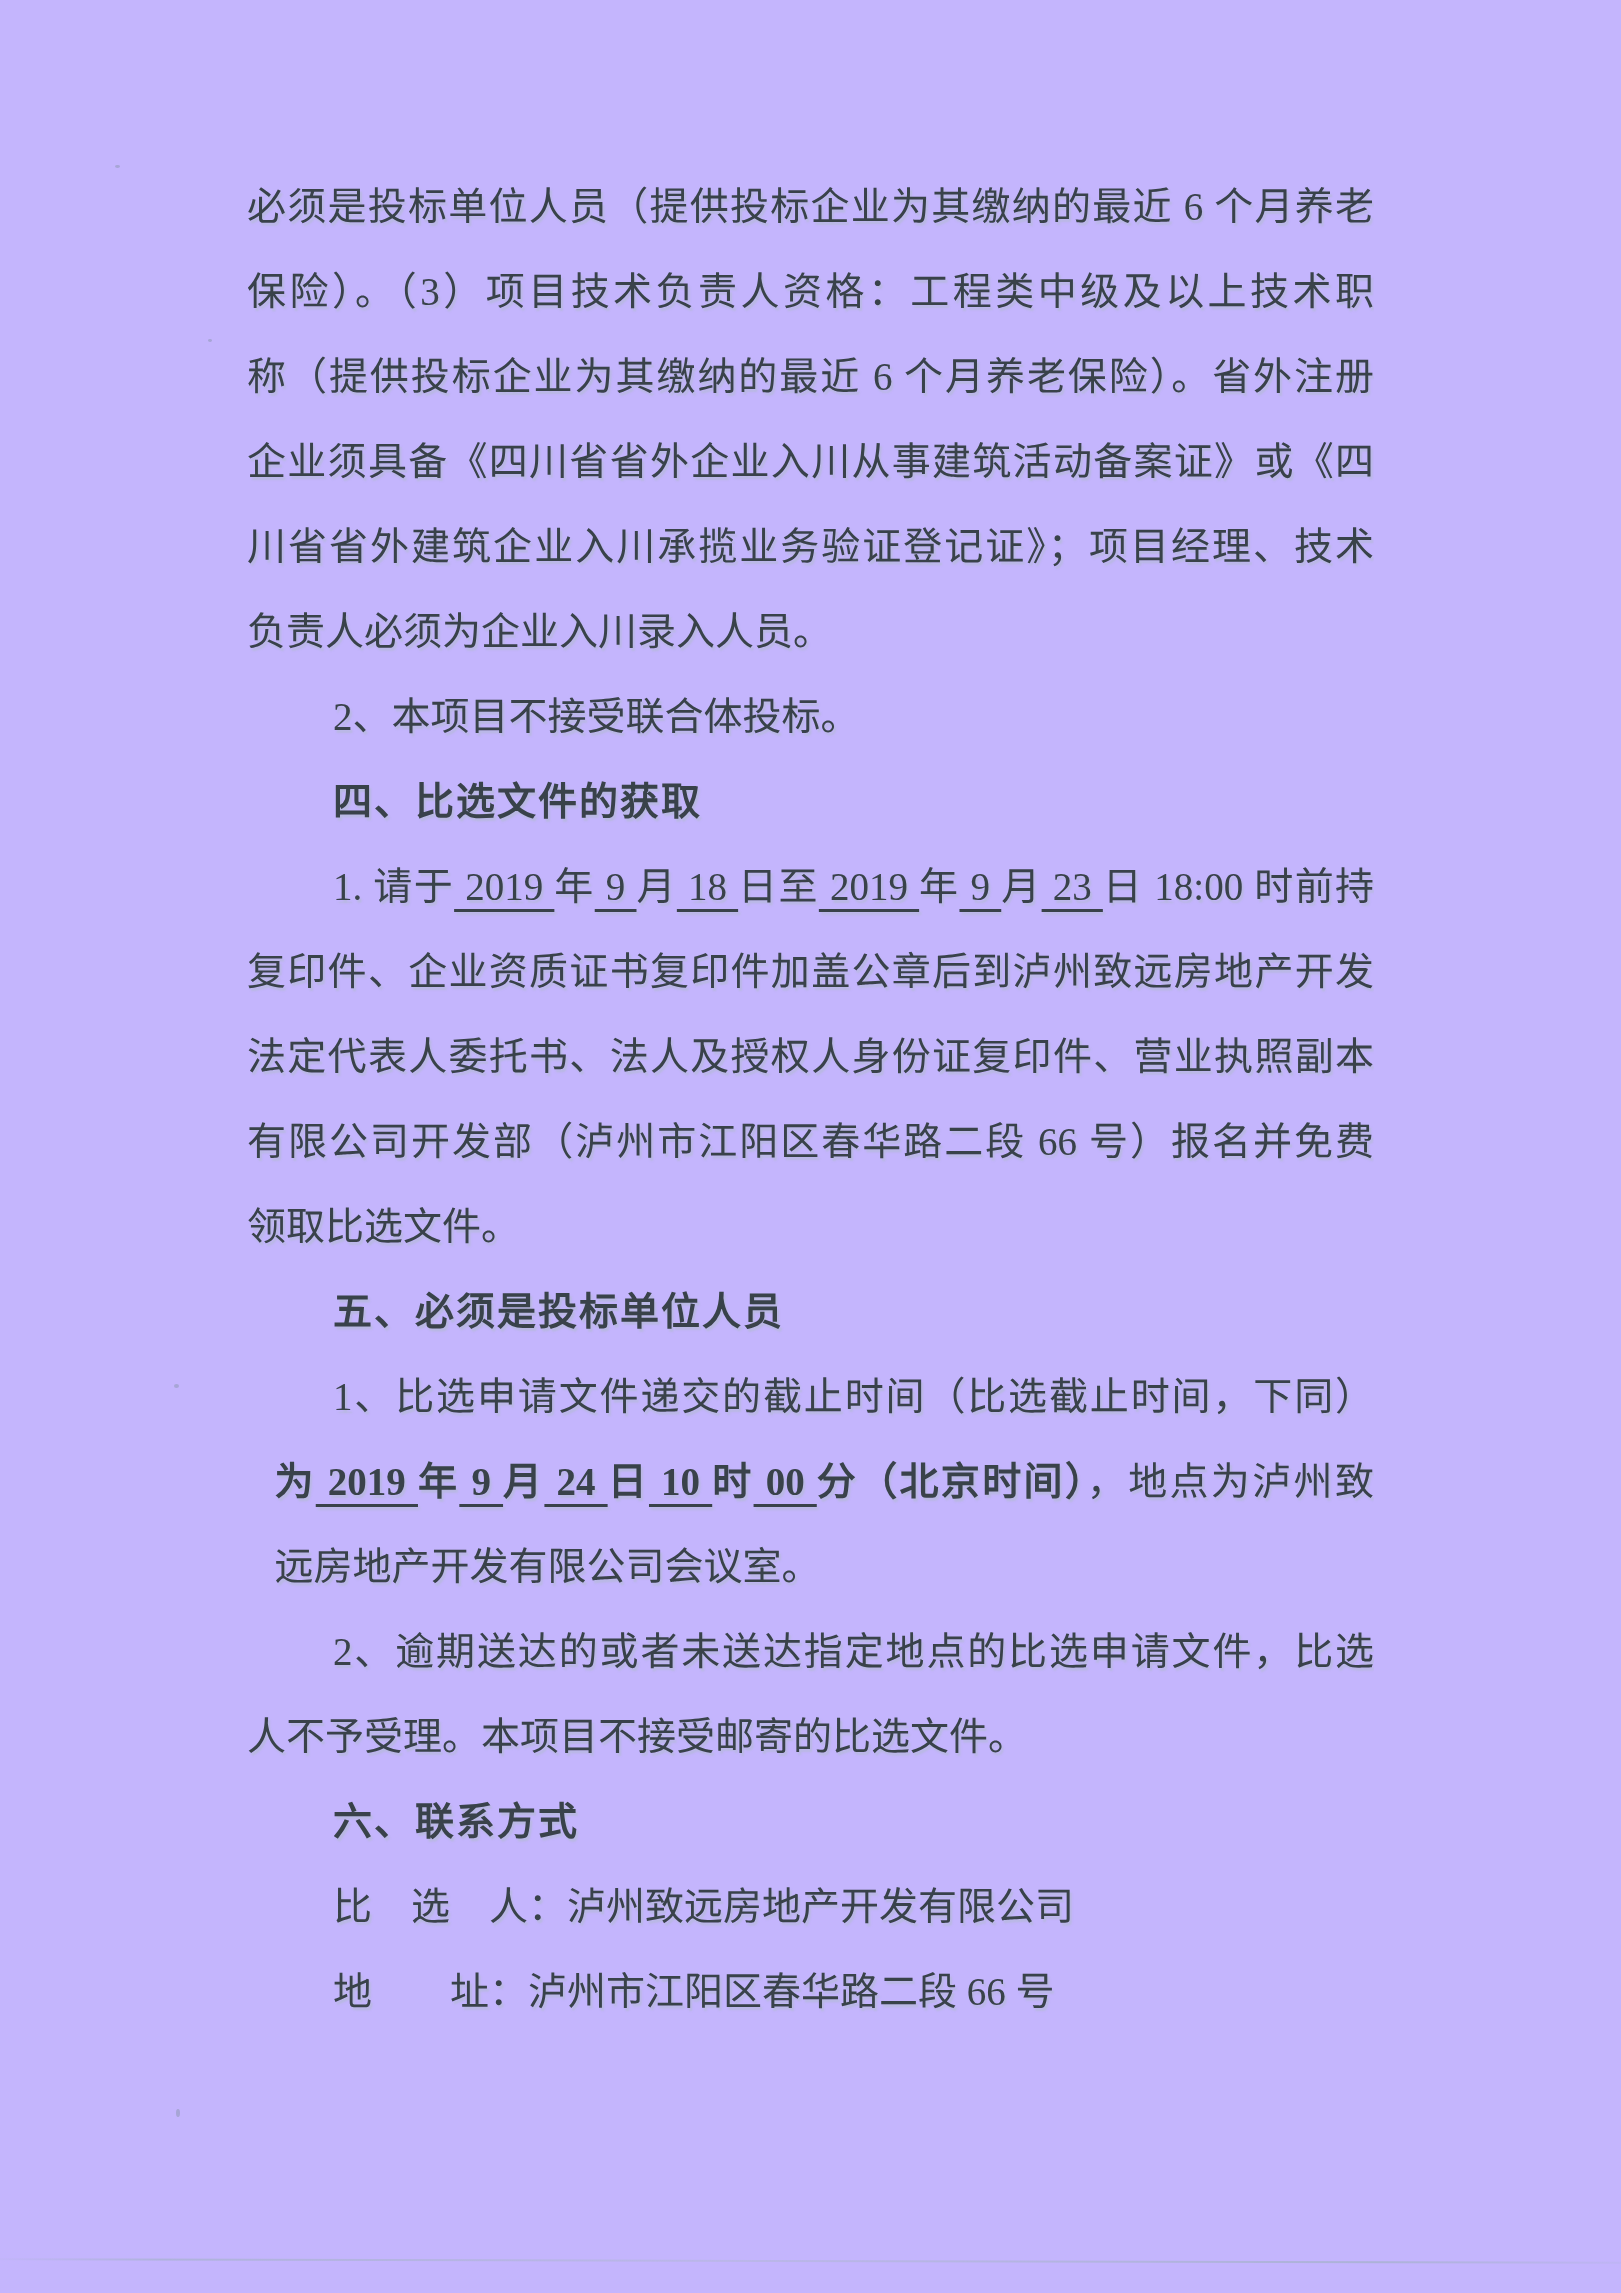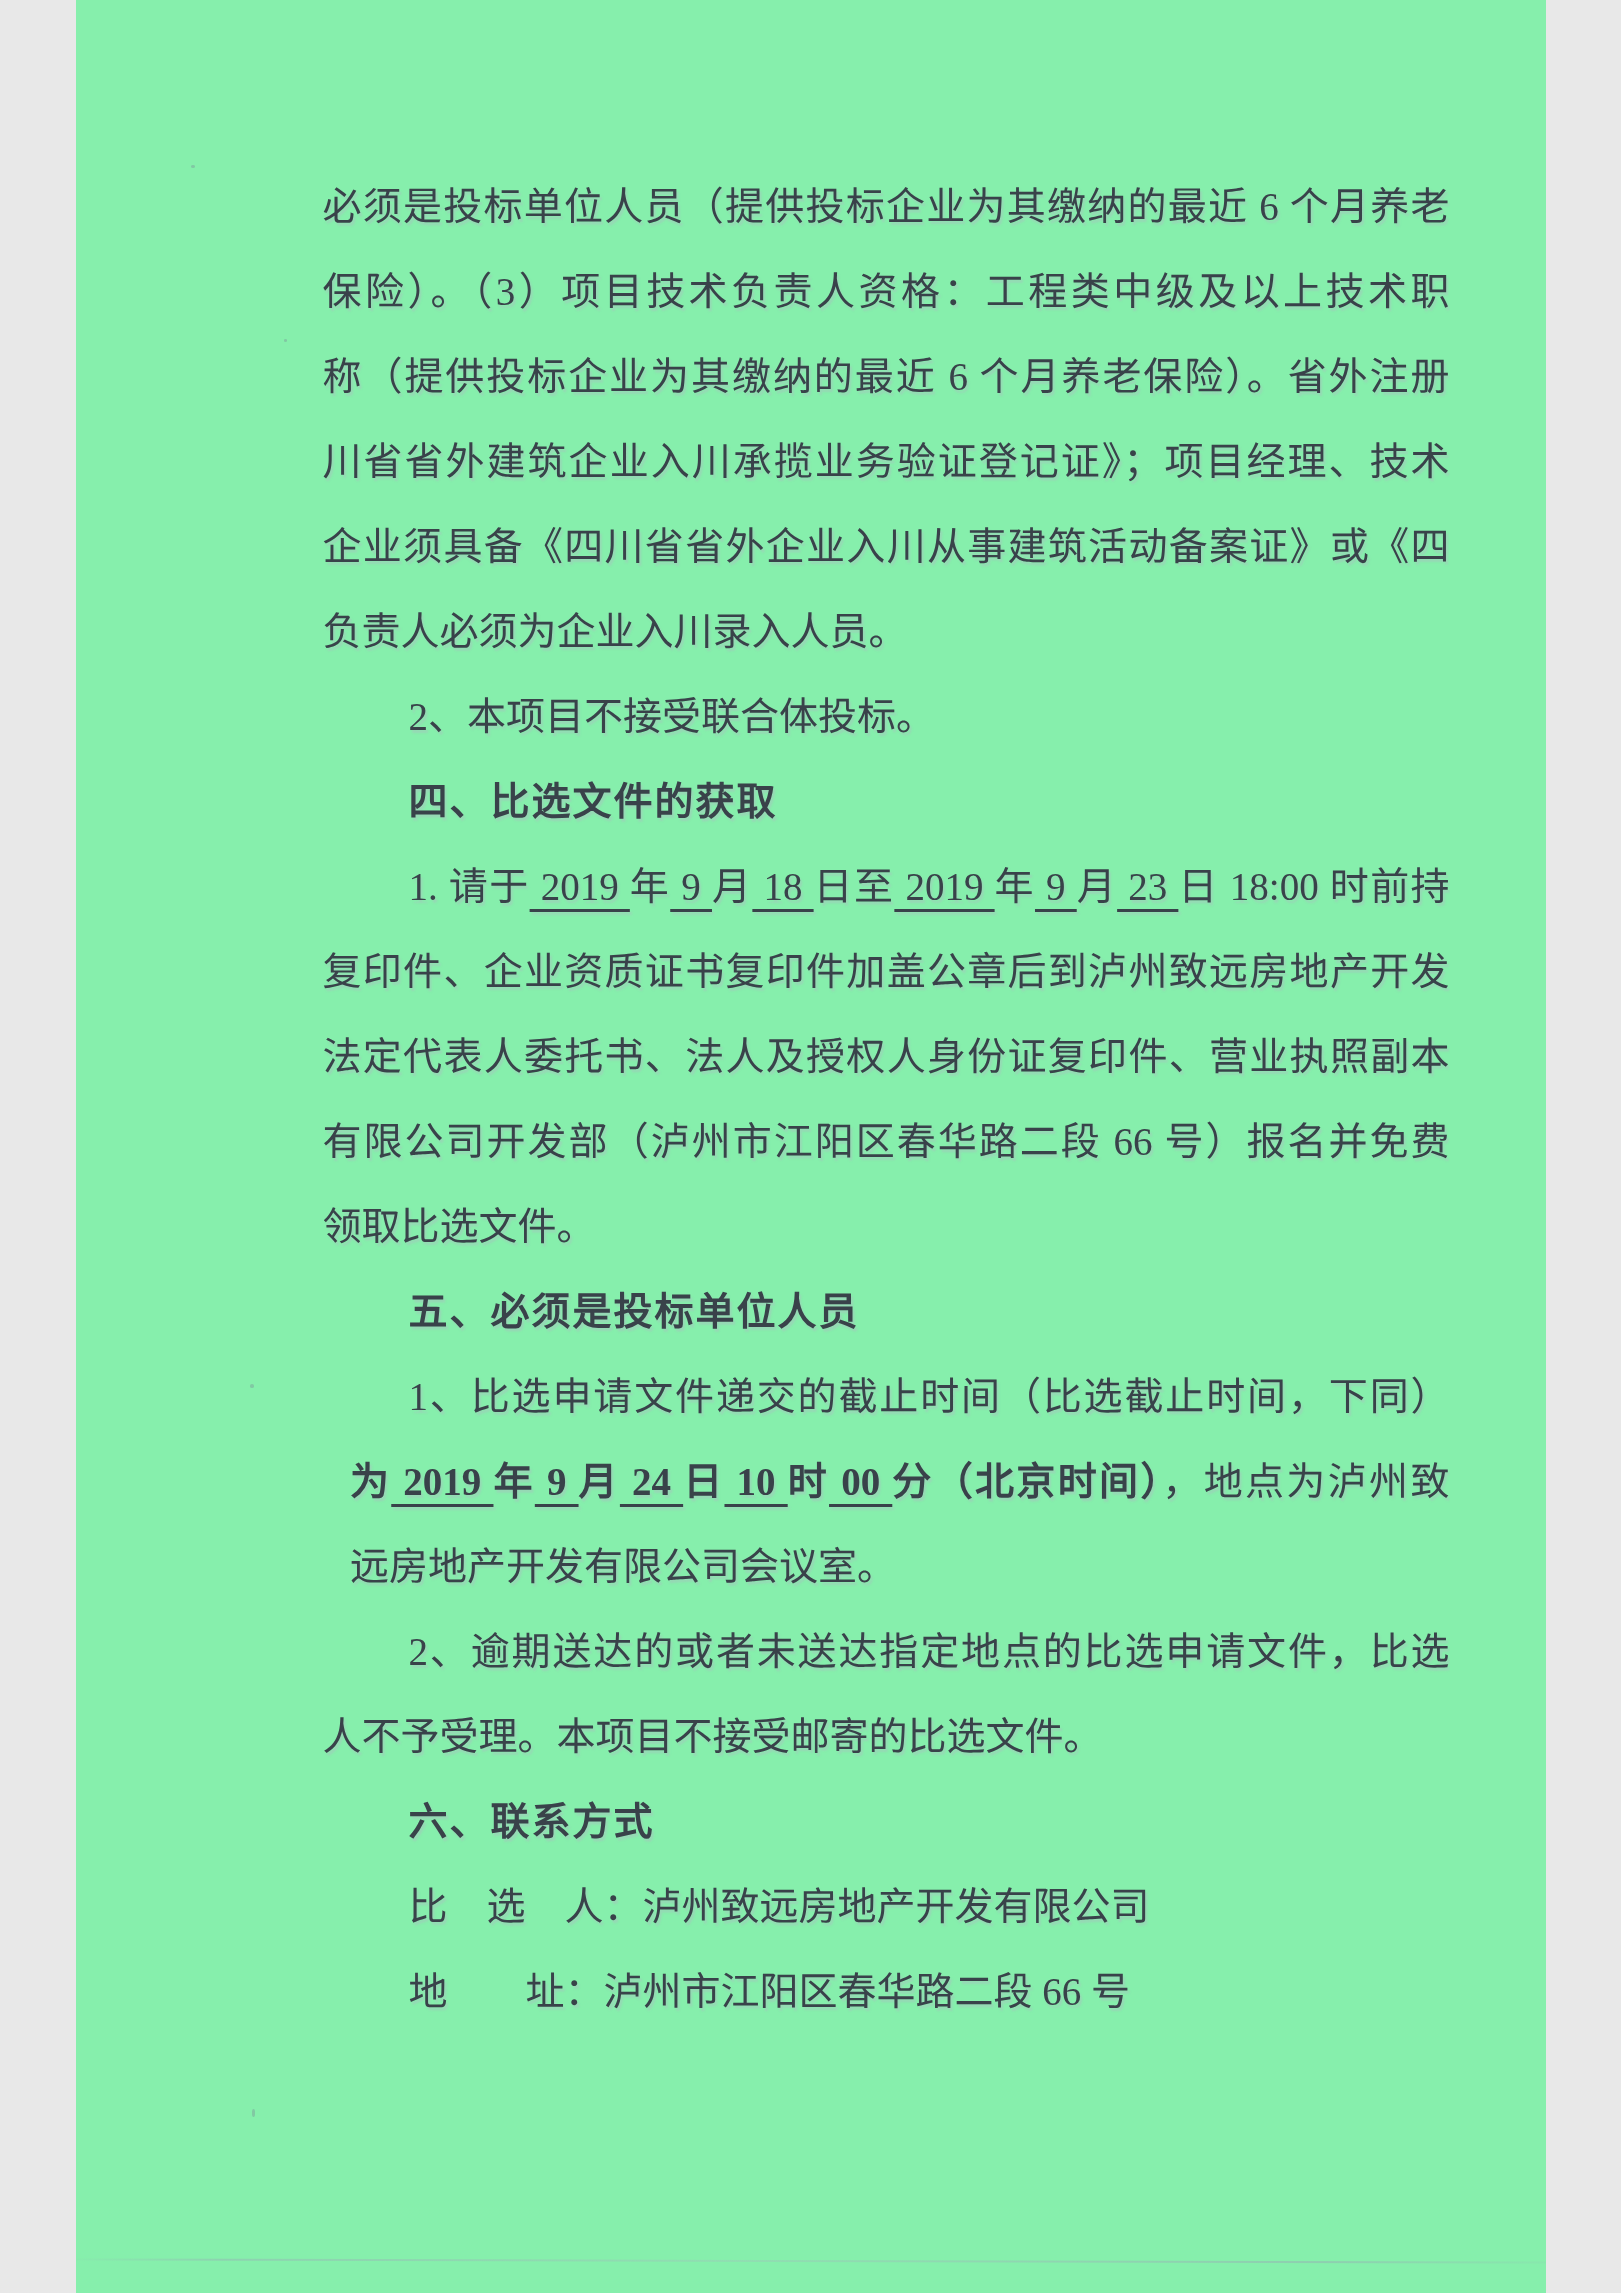--- a/index.html
+++ b/index.html
@@ -3,24 +3,24 @@
 <meta charset="utf-8">
 <title></title>
 <style>
   html, body {
     margin: 0;
     padding: 0;
     background: #e8e8e8;
   }
   .page {
     position: relative;
-    width: 1470px;
+    width: 1621px;
     height: 2294px;
     margin: 0 auto;
-    background: #86efac;
+    background: #c4b5fd;
     overflow: hidden;
     font-family: "Liberation Serif", "DejaVu Serif", serif;
   }
   .doc-body {
     position: absolute;
     left: 247px;
     top: 164px;
     width: 1127px;
   }
   .line {
@@ -70,22 +70,22 @@
   }
 </style>
 </head>
 <body>
 
 <div class="page">
   <div class="doc-body">
       <div class="line just"><span class="seg">必须是投标单位人员（提供投标企业为其缴纳的最近 6 个月养老</span></div>
       <div class="line just"><span class="seg">保险）。（3）项目技术负责人资格：工程类中级及以上技术职</span></div>
       <div class="line just"><span class="seg">称（提供投标企业为其缴纳的最近 6 个月养老保险）。省外注册</span></div>
+      <div class="line just"><span class="seg">企业须具备《四川省省外企业入川从事建筑活动备案证》或《四</span></div>
       <div class="line just"><span class="seg">川省省外建筑企业入川承揽业务验证登记证》；项目经理、技术</span></div>
-      <div class="line just"><span class="seg">企业须具备《四川省省外企业入川从事建筑活动备案证》或《四</span></div>
       <div class="line"><span class="seg">负责人必须为企业入川录入人员。</span></div>
       <div class="line" style="padding-left: 86px;"><span class="seg">2、本项目不接受联合体投标。</span></div>
       <div class="line heading" style="padding-left: 86px;"><span class="seg">四、比选文件的获取</span></div>
       <div class="line just" style="padding-left: 86px;"><span class="seg">1. 请于</span><span class="seg u"> 2019 </span><span class="seg">年</span><span class="seg u"> 9 </span><span class="seg">月</span><span class="seg u"> 18 </span><span class="seg">日至</span><span class="seg u"> 2019 </span><span class="seg">年</span><span class="seg u"> 9 </span><span class="seg">月</span><span class="seg u"> 23 </span><span class="seg">日 18:00 时前持</span></div>
       <div class="line just"><span class="seg">复印件、企业资质证书复印件加盖公章后到泸州致远房地产开发</span></div>
       <div class="line just"><span class="seg">法定代表人委托书、法人及授权人身份证复印件、营业执照副本</span></div>
       <div class="line just"><span class="seg">有限公司开发部（泸州市江阳区春华路二段 66 号）报名并免费</span></div>
       <div class="line"><span class="seg">领取比选文件。</span></div>
       <div class="line heading" style="padding-left: 86px;"><span class="seg">五、必须是投标单位人员</span></div>
       <div class="line just" style="padding-left: 86px;"><span class="seg">1、比选申请文件递交的截止时间（比选截止时间，下同）</span></div>

